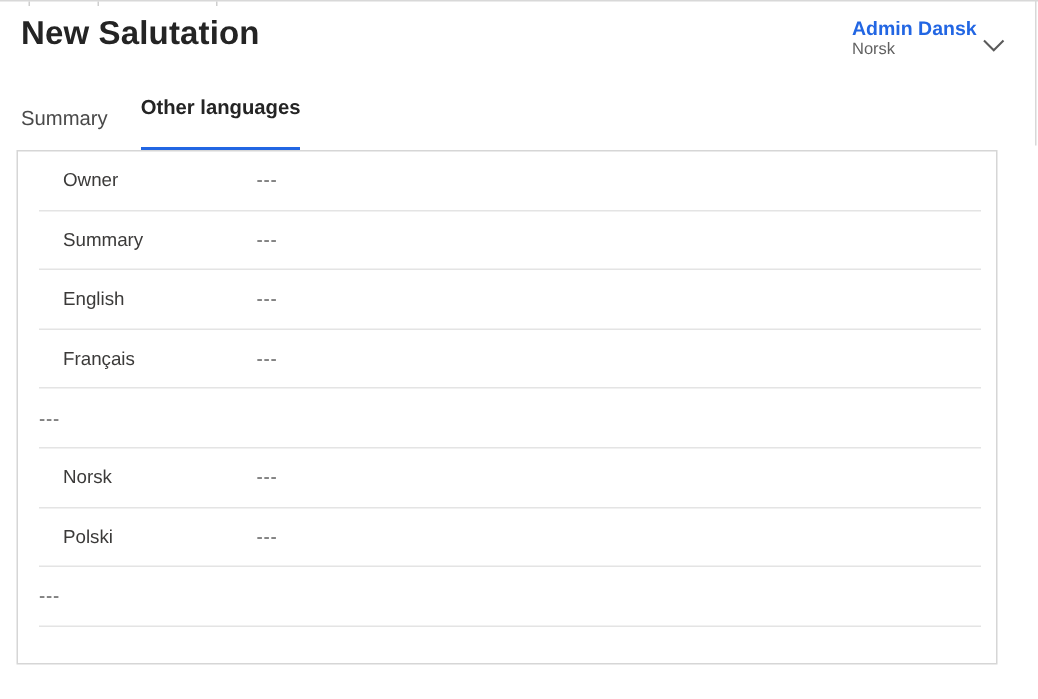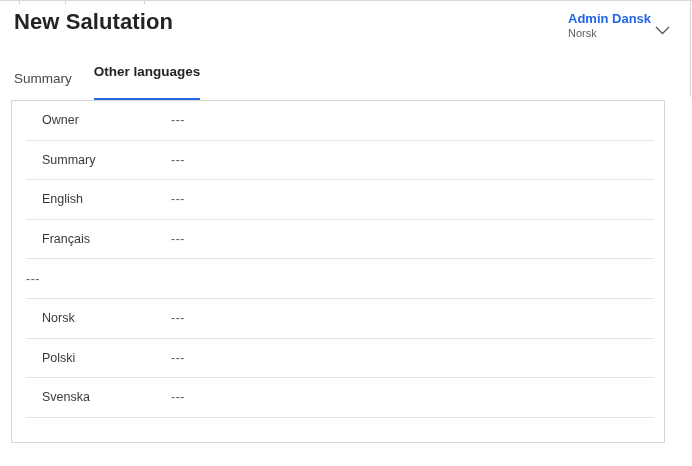--- a/index.html
+++ b/index.html
@@ -128,18 +128,17 @@
     </div>
     <div class="field-row">
       <span class="field-label">Norsk</span>
       <span class="field-value">---</span>
     </div>
     <div class="field-row">
       <span class="field-label">Polski</span>
       <span class="field-value">---</span>
     </div>
     <div class="field-row">
-      <span class="field-label">Svenska</span>
       <span class="field-value">---</span>
     </div>
   </section>
 
 </div>
 
 </body></html>

